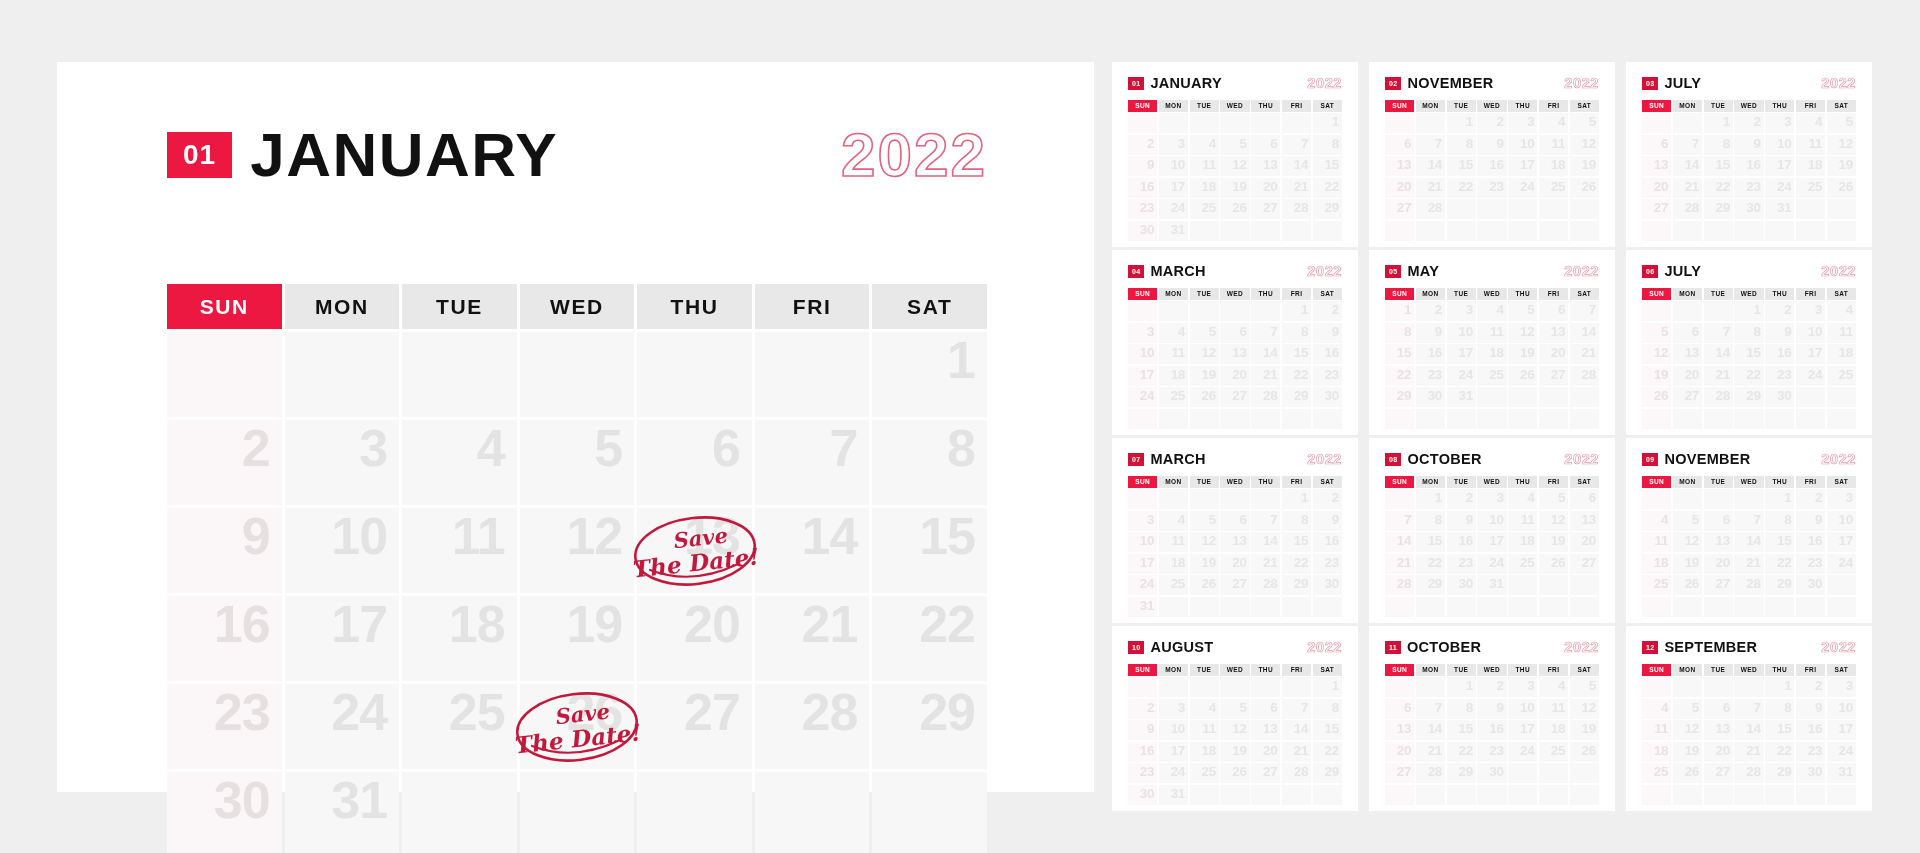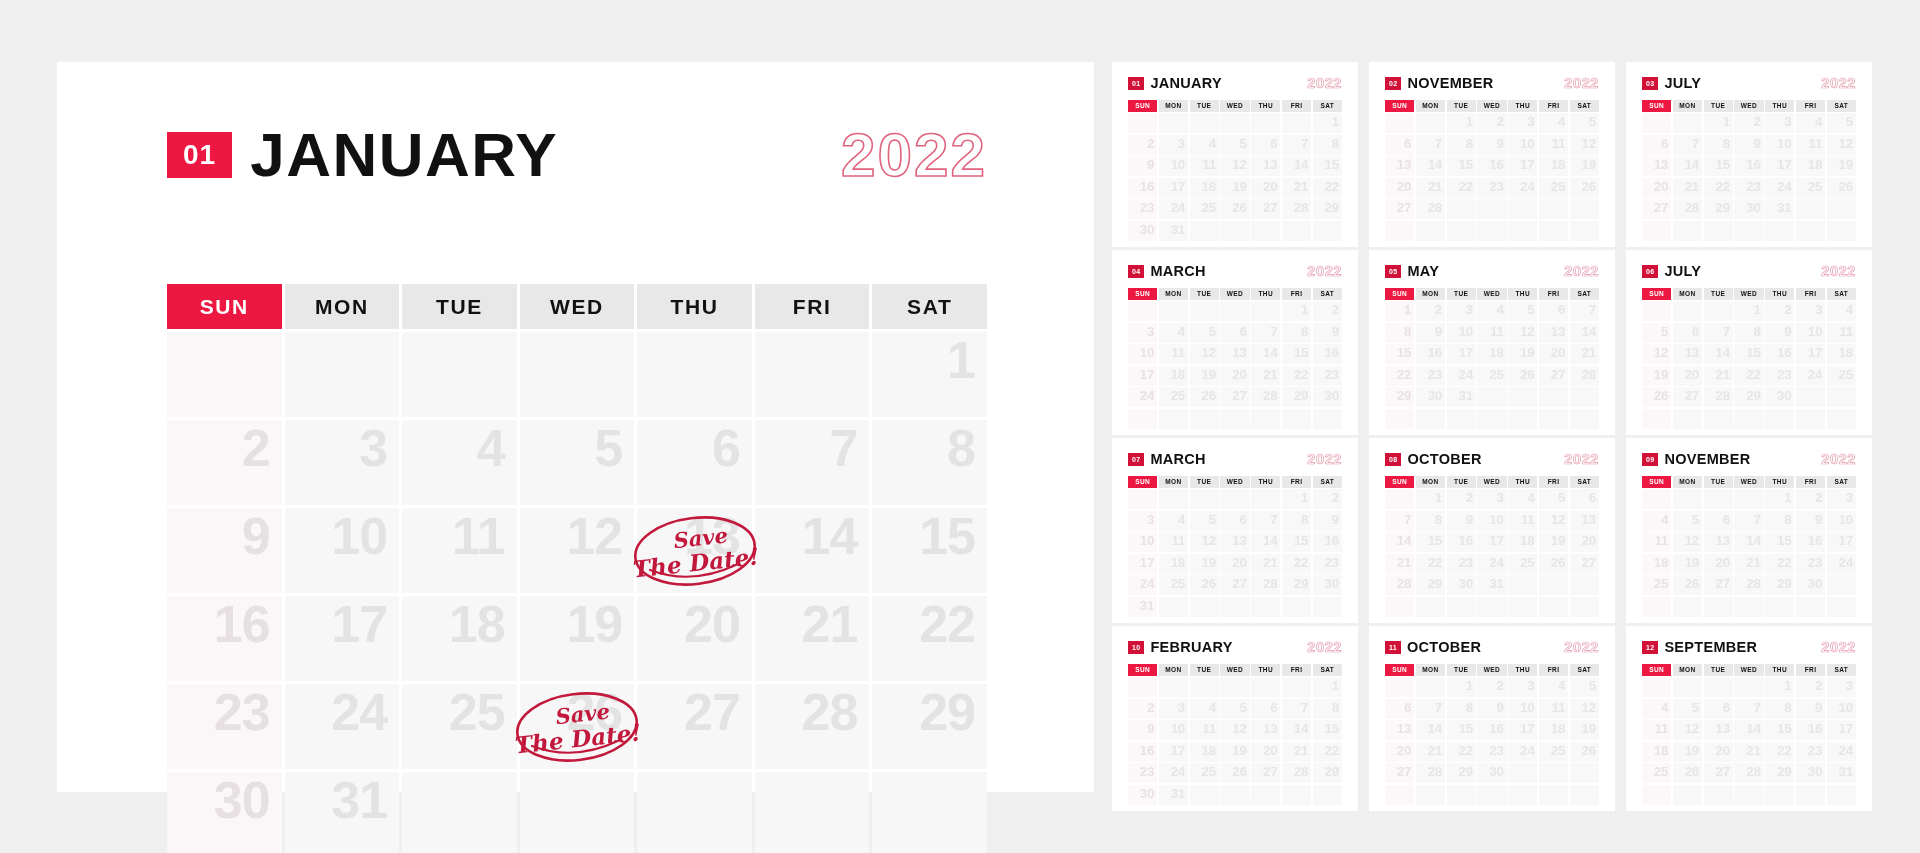--- a/index.html
+++ b/index.html
@@ -1439,21 +1439,21 @@
           <div class="mini-cell"></div>
           <div class="mini-cell"></div>
           <div class="mini-cell"></div>
           <div class="mini-cell"></div>
         </div>
       </div>
       <div class="mini-card">
         <div class="mini-head">
           <div class="mini-title-wrap">
             <span class="mini-badge">10</span>
-            <span class="mini-month-name">FEBRUARY</span>
+            <span class="mini-month-name">AUGUST</span>
           </div>
           <span class="mini-year">2022</span>
         </div>
         <div class="mini-grid">
           <div class="mini-dow sun">SUN</div>
           <div class="mini-dow">MON</div>
           <div class="mini-dow">TUE</div>
           <div class="mini-dow">WED</div>
           <div class="mini-dow">THU</div>
           <div class="mini-dow">FRI</div>

